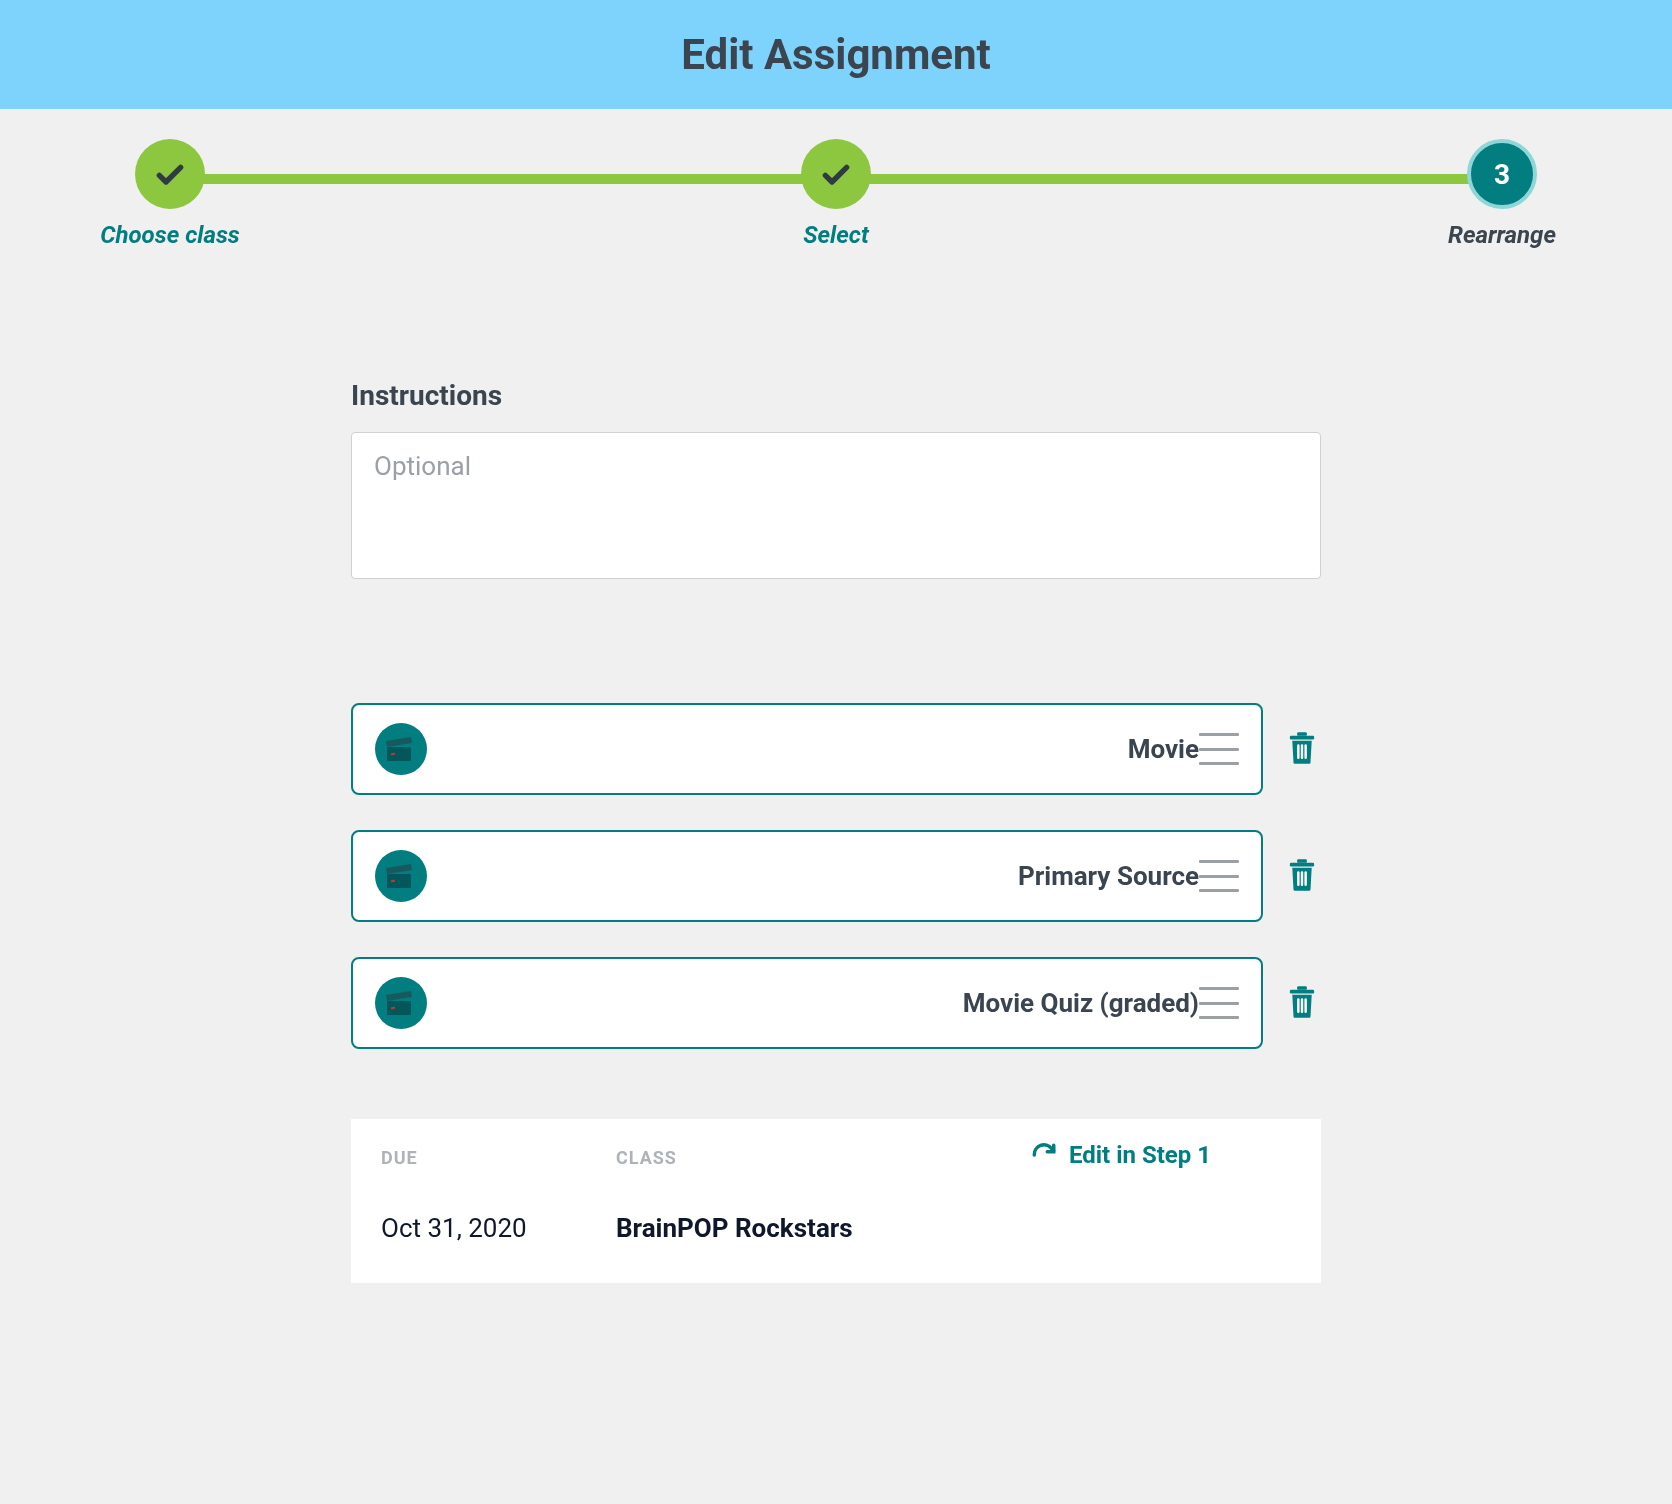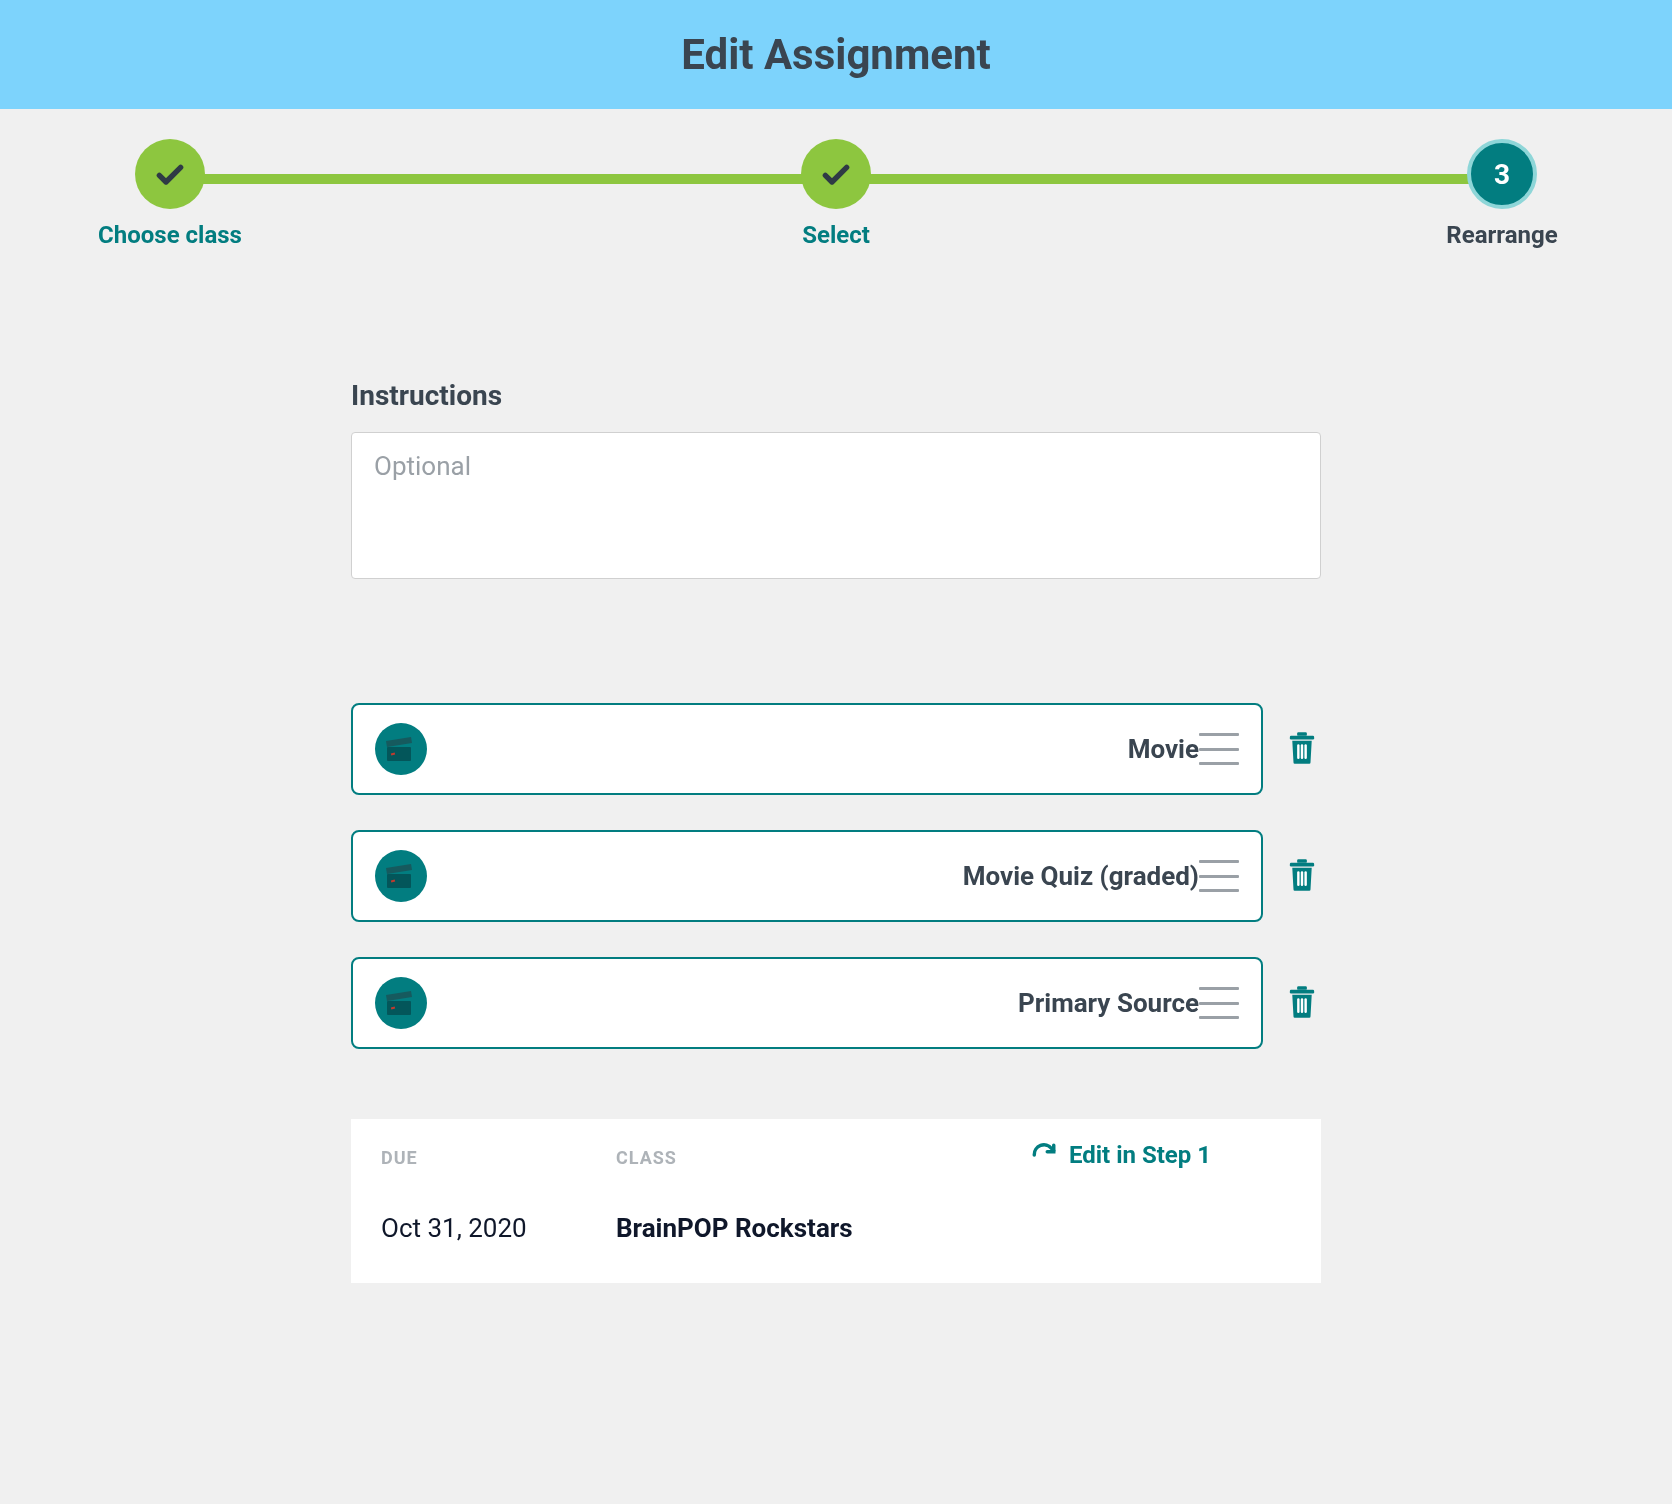--- a/index.html
+++ b/index.html
@@ -69,20 +69,21 @@
       height: 32px;
     }
     .step-number {
       color: #ffffff;
       font-size: 28px;
       font-weight: 700;
     }
     .step-label {
       font-size: 24px;
       font-weight: 700;
+      font-style: italic;
     }
     .step-label.completed {
       color: #027d80;
     }
     .step-label.active {
       color: #3a4550;
     }
     .content {
       padding: 130px 0 40px 0;
       max-width: 970px;
@@ -295,21 +296,21 @@
 
     <div class="activity-row">
       <div class="activity-card">
         <div class="activity-icon">
           <svg viewBox="0 0 36 36">
             <rect x="4" y="16" width="24" height="14" fill="#03565a" rx="1"></rect>
             <polygon points="3,10 28,6 29,12 4,16" fill="#165a5e"></polygon>
             <rect x="8" y="22" width="4" height="2" fill="#c13a2e" transform="rotate(-15 10 23)"></rect>
           </svg>
         </div>
-        <div class="activity-title">Movie Quiz (graded)</div>
+        <div class="activity-title">Primary Source</div>
         <div class="drag-handle">
           <span></span>
             <span></span>
             <span></span>
         </div>
       </div>
       <button class="trash-button">
         <svg viewBox="0 0 24 28" fill="#027d80">
           <rect x="2" y="4" width="20" height="3" rx="1"></rect>
           <rect x="8" y="1" width="8" height="3" rx="1"></rect>
@@ -323,21 +324,21 @@
 
     <div class="activity-row">
       <div class="activity-card">
         <div class="activity-icon">
           <svg viewBox="0 0 36 36">
             <rect x="4" y="16" width="24" height="14" fill="#03565a" rx="1"></rect>
             <polygon points="3,10 28,6 29,12 4,16" fill="#165a5e"></polygon>
             <rect x="8" y="22" width="4" height="2" fill="#c13a2e" transform="rotate(-15 10 23)"></rect>
           </svg>
         </div>
-        <div class="activity-title">Primary Source</div>
+        <div class="activity-title">Movie Quiz (graded)</div>
         <div class="drag-handle">
           <span></span>
             <span></span>
             <span></span>
         </div>
       </div>
       <button class="trash-button">
         <svg viewBox="0 0 24 28" fill="#027d80">
           <rect x="2" y="4" width="20" height="3" rx="1"></rect>
           <rect x="8" y="1" width="8" height="3" rx="1"></rect>

